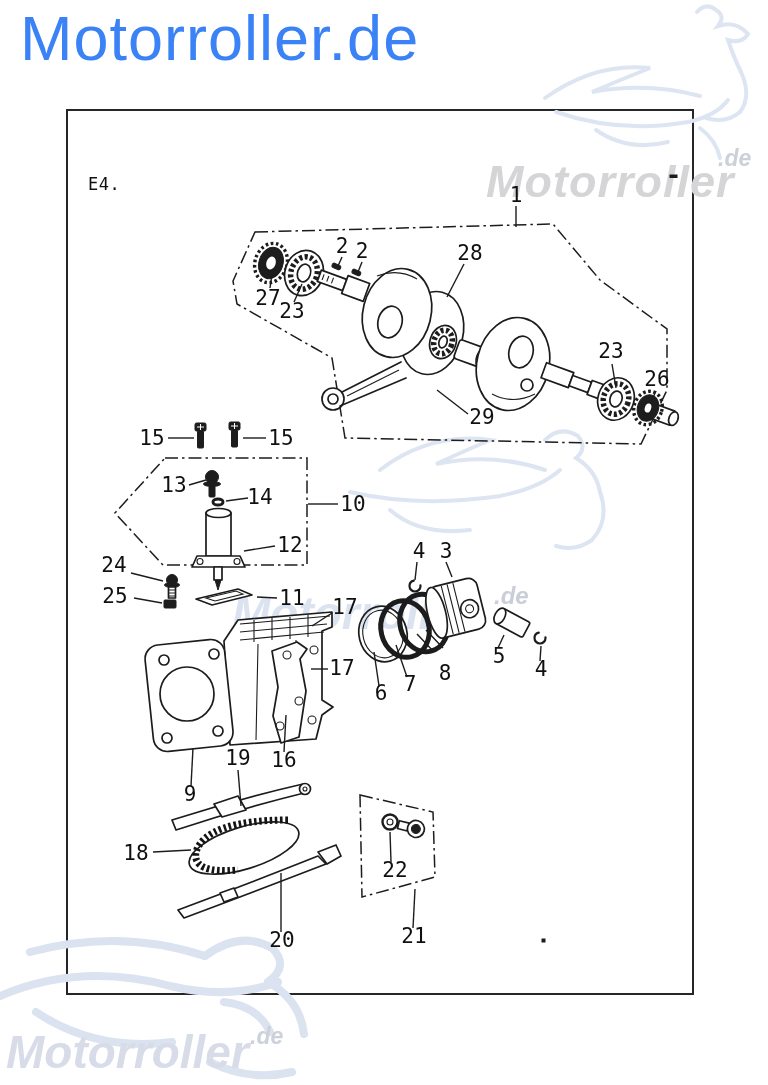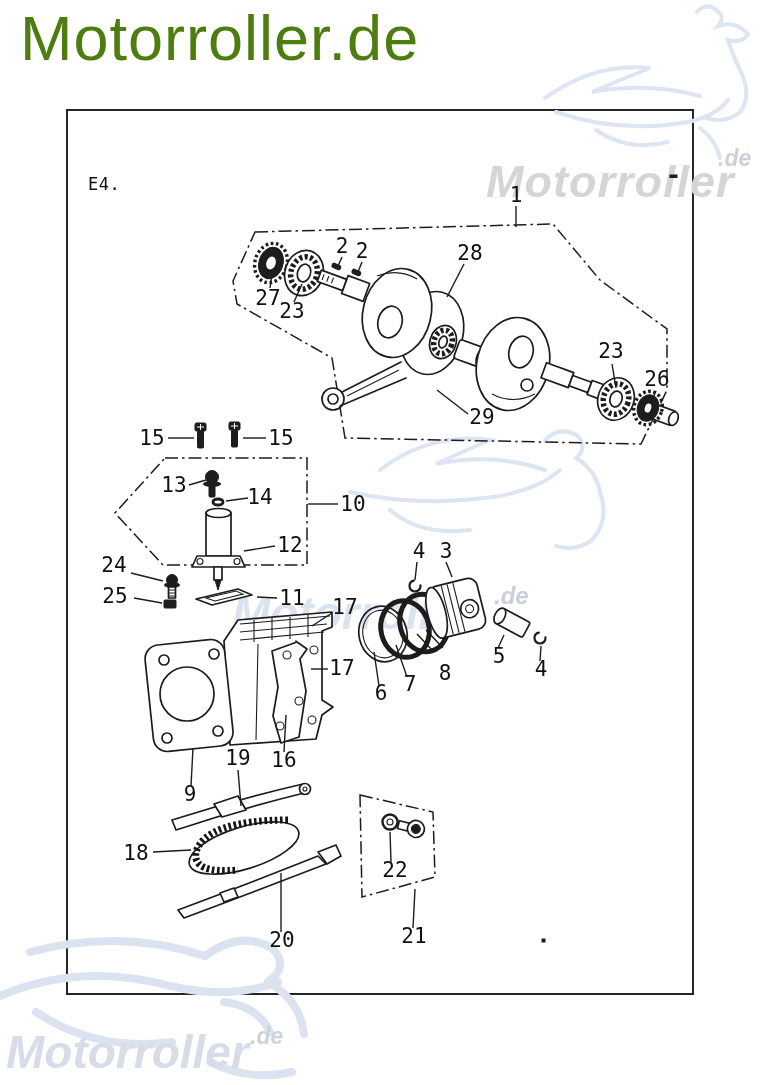--- a/index.html
+++ b/index.html
@@ -1,19 +1,19 @@
 <!DOCTYPE html>
 <html><head>
 <meta charset="utf-8">
 <style>
   html,body{margin:0;padding:0;background:#fff;}
   .page{position:relative;width:768px;height:1085px;background:#fff;overflow:hidden;
         font-family:"Liberation Sans",sans-serif;}
   .logo-top{position:absolute;left:20px;top:2px;font-size:63px;letter-spacing:1px;
-        color:#4d7c0f;font-weight:400;white-space:nowrap;}
+        color:#3b82f6;font-weight:400;white-space:nowrap;}
   .frame{position:absolute;left:66px;top:109px;width:628px;height:886px;
         border:2.5px solid #262626;box-sizing:border-box;background:transparent;}
   .title-row{position:absolute;left:20px;top:63px;display:flex;gap:30px;
         font-family:"DejaVu Sans Mono",monospace;font-size:17px;letter-spacing:.5px;
         color:#111;white-space:pre;}
   svg.overlay{position:absolute;left:0;top:0;width:768px;height:1085px;}
   
   .w{stroke:#dee5f2;fill:none;stroke-width:4;stroke-linecap:round;}
   .w2{stroke:#dbe2f0;fill:none;stroke-width:8;stroke-linecap:round;}
   text.wm{font-family:"Liberation Sans",sans-serif;font-style:italic;font-weight:bold;}

